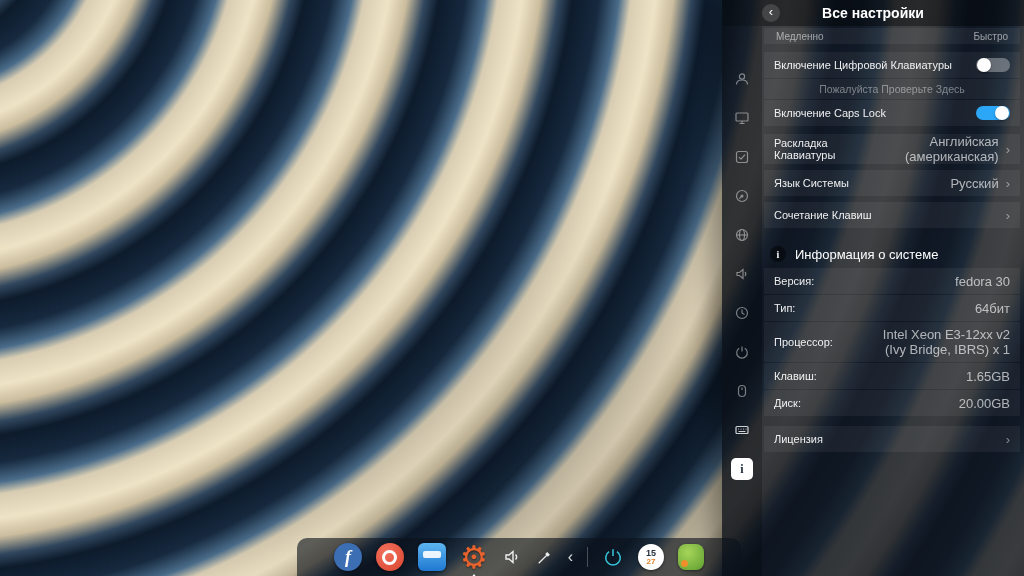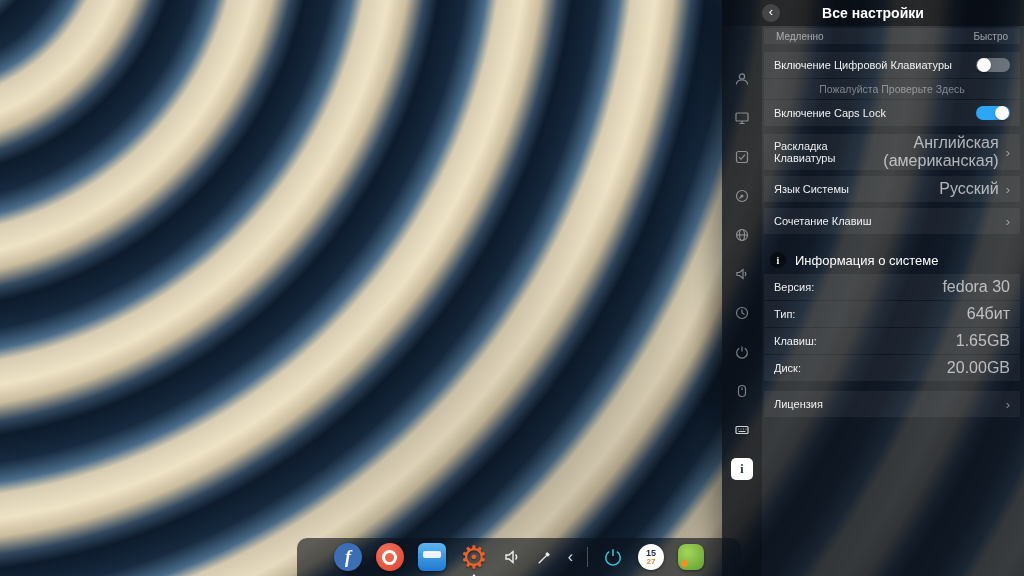--- a/index.html
+++ b/index.html
@@ -23,21 +23,21 @@
     align-items:center;padding-top:42px;gap:17px;}
   .mod-icon{width:22px;height:22px;display:grid;place-items:center;color:#fff;opacity:.45;cursor:pointer;}
   .mod-icon svg{stroke:currentColor;fill:none;stroke-width:1.2;}
   .mod-icon.bright{opacity:.8;}
   .mod-icon.active{opacity:1;background:#fff;border-radius:5px;color:#1b2a3a;
     font-weight:bold;font-size:12px;font-family:"Liberation Serif",serif;}
   .content{flex:1;padding:2px 4px 0 2px;overflow:hidden;font-size:11px;}
   .row{background:rgba(255,255,255,0.055);display:flex;align-items:center;
     padding:0 10px;min-height:26px;margin-bottom:1px;border-radius:1px;}
   .row .lbl{color:rgba(255,255,255,0.92);}
-  .row .val{margin-left:auto;text-align:right;color:rgba(255,255,255,0.65);font-size:16px;max-width:150px;}
+  .row .val{margin-left:auto;text-align:right;color:rgba(255,255,255,0.65);font-size:13px;max-width:150px;}
   .chev{color:rgba(255,255,255,0.45);font-size:13px;margin-left:7px;}
   .row.mini{min-height:16px;font-size:10px;color:rgba(255,255,255,0.55);justify-content:space-between;padding:0 12px;}
   .row.test{min-height:20px;justify-content:center;color:rgba(255,255,255,0.42);font-size:10.5px;}
   .gap8{margin-top:8px;} .gap6{margin-top:6px;} .gap10{margin-top:10px;}
   .switch{width:34px;height:14px;border-radius:7px;position:relative;margin-left:auto;cursor:pointer;flex:0 0 34px;}
   .switch .knob{width:14px;height:14px;border-radius:50%;background:#fff;position:absolute;top:0;box-shadow:0 1px 2px rgba(0,0,0,0.4);}
   .switch.off{background:rgba(255,255,255,0.32);} .switch.off .knob{left:1px;}
   .switch.on{background:#2ca7f8;} .switch.on .knob{right:1px;}
   .section-head{display:flex;align-items:center;gap:9px;margin:18px 6px 6px 6px;color:#fff;font-size:13px;}
   .info-circle{width:16px;height:16px;border-radius:50%;background:rgba(0,0,0,0.45);color:#fff;
@@ -204,20 +204,24 @@
 
 
         <div class="row">
           <span class="lbl">Версия:</span>
           <span class="val">fedora 30</span>
         </div>
         <div class="row">
           <span class="lbl">Тип:</span>
           <span class="val">64бит</span>
         </div>
+        <div class="row tall">
+          <span class="lbl">Процессор:</span>
+          <span class="val">Intel Xeon E3-12xx v2 (Ivy Bridge, IBRS) x 1</span>
+        </div>
         <div class="row">
           <span class="lbl">Клавиш:</span>
           <span class="val">1.65GB</span>
         </div>
         <div class="row">
           <span class="lbl">Диск:</span>
           <span class="val">20.00GB</span>
         </div>
 
         <div class="row gap10">

